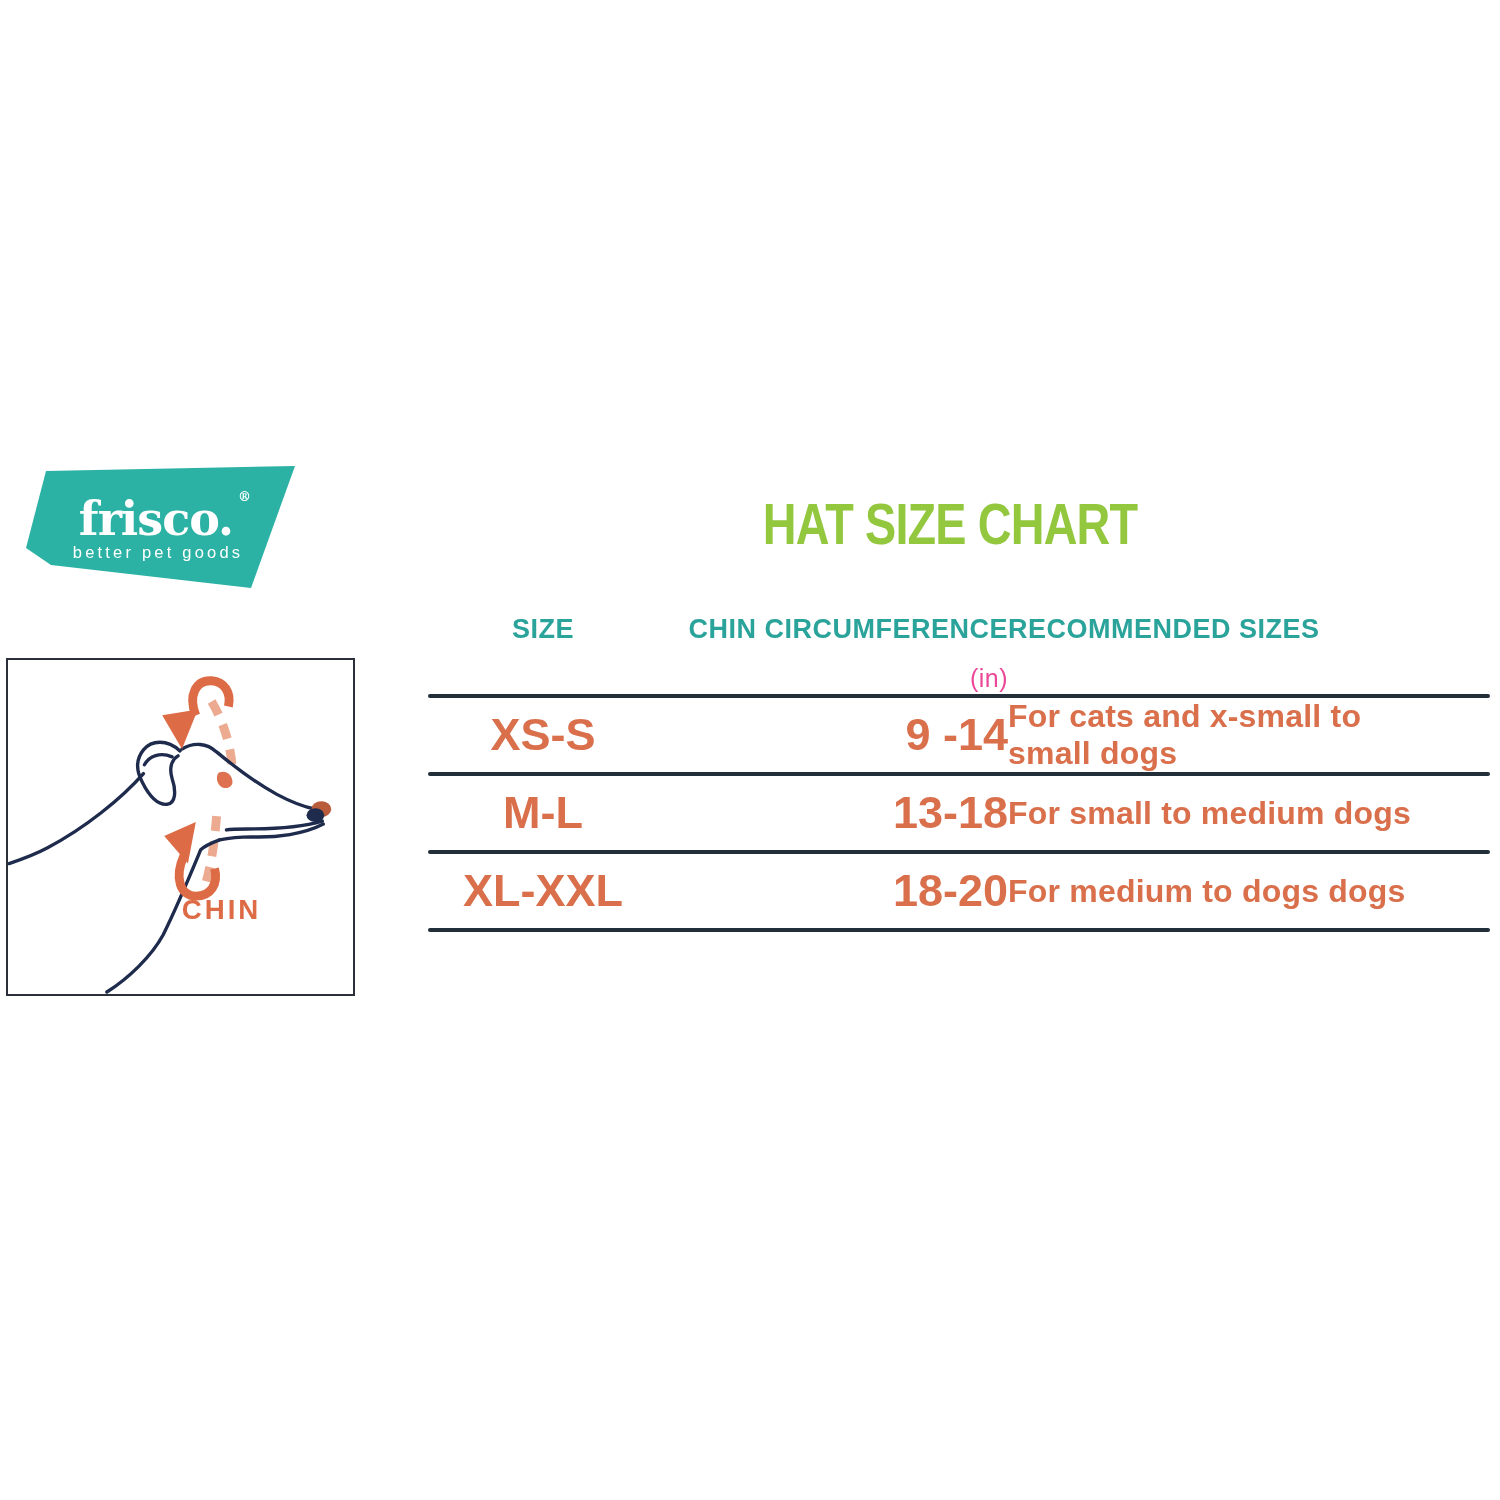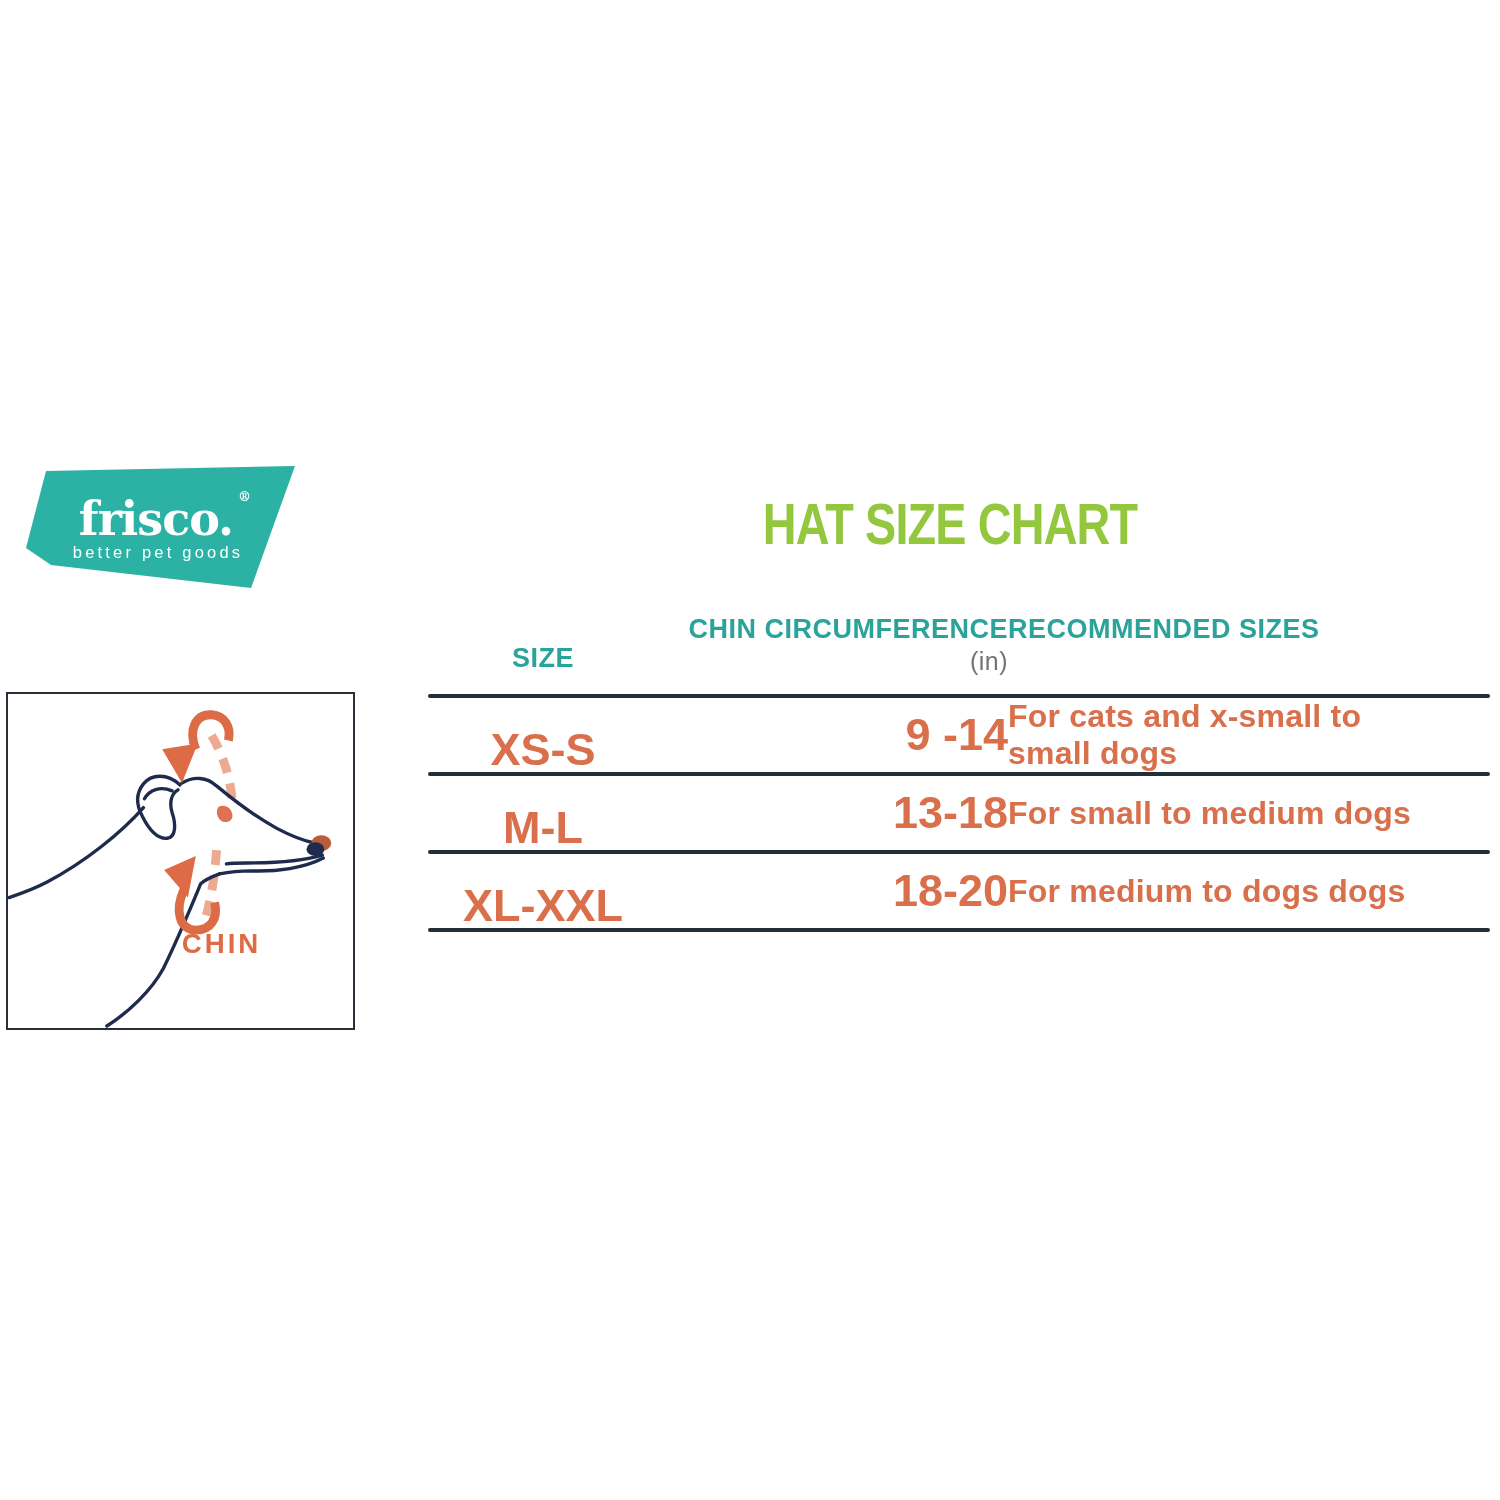--- a/index.html
+++ b/index.html
@@ -15,31 +15,31 @@
   
   .title{
     position:absolute;left:950px;top:496px;transform:translateX(-50%) scaleX(0.82);
     transform-origin:center top;white-space:nowrap;
     font-size:57px;font-weight:bold;letter-spacing:-1px;color:#92c73e;line-height:1;
   }
   
   .table{position:absolute;left:428px;top:606px;width:1062px;}
   .t-head{display:flex;align-items:flex-start;height:88px;padding-top:9px;box-sizing:border-box;}
   .t-row{display:flex;align-items:center;height:74px;}
-  .c1{width:230px;text-align:center;margin-top:29px;}
+  .c1{width:230px;text-align:center;}
   .c2{width:350px;text-align:right;}
   .c3{width:440px;text-align:left;}
   .hdr{font-size:27px;font-weight:bold;letter-spacing:0.5px;color:#2aa39a;line-height:1.1;}
-  .hdr-unit{font-size:25px;font-weight:normal;letter-spacing:0.5px;color:#737373;margin-top:2px;}
+  .hdr-unit{font-size:25px;font-weight:normal;letter-spacing:0.5px;color:#ec4899;margin-top:19px;}
   .t-rule{height:4px;width:100%;background:#222e38;border-radius:2px;}
   .val{font-size:45px;font-weight:bold;color:#d96f4b;letter-spacing:0;}
   .rec{font-size:32px;font-weight:600;color:#d96f4b;letter-spacing:0.2px;}
   
   .illus{
-    position:absolute;left:6px;top:692px;width:349px;height:338px;
+    position:absolute;left:6px;top:658px;width:349px;height:338px;
     border:2px solid #2b2f3a;box-sizing:border-box;background:#ffffff;
   }
   .illus svg{display:block;width:100%;height:100%;}
 </style>
 </head>
 <body>
 
 <div class="canvas">
 
   <svg class="logo" viewBox="0 0 284 132">

